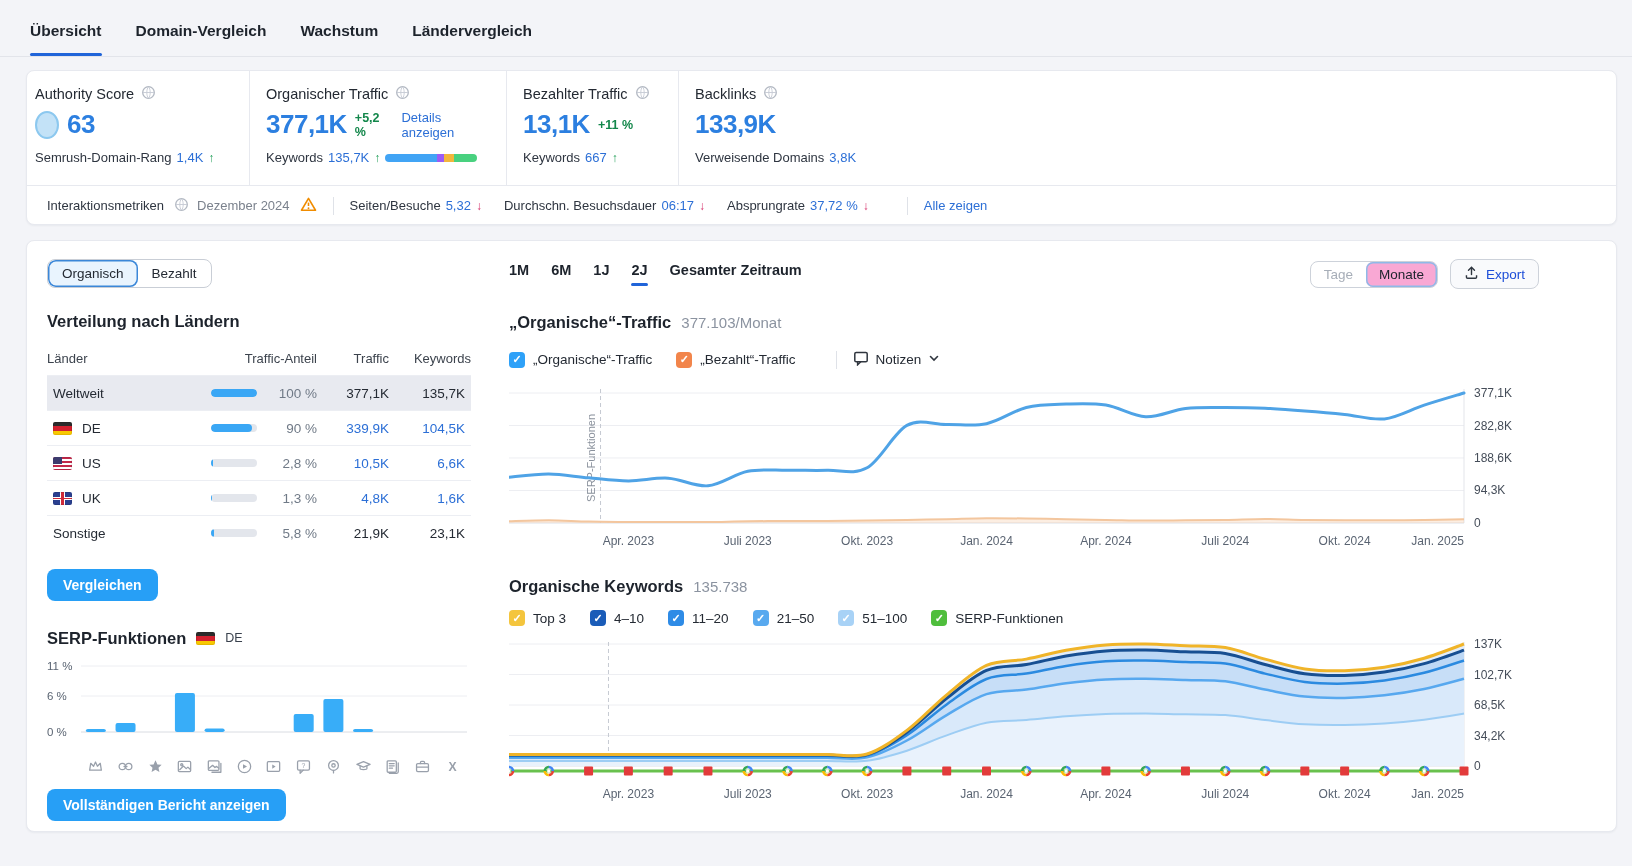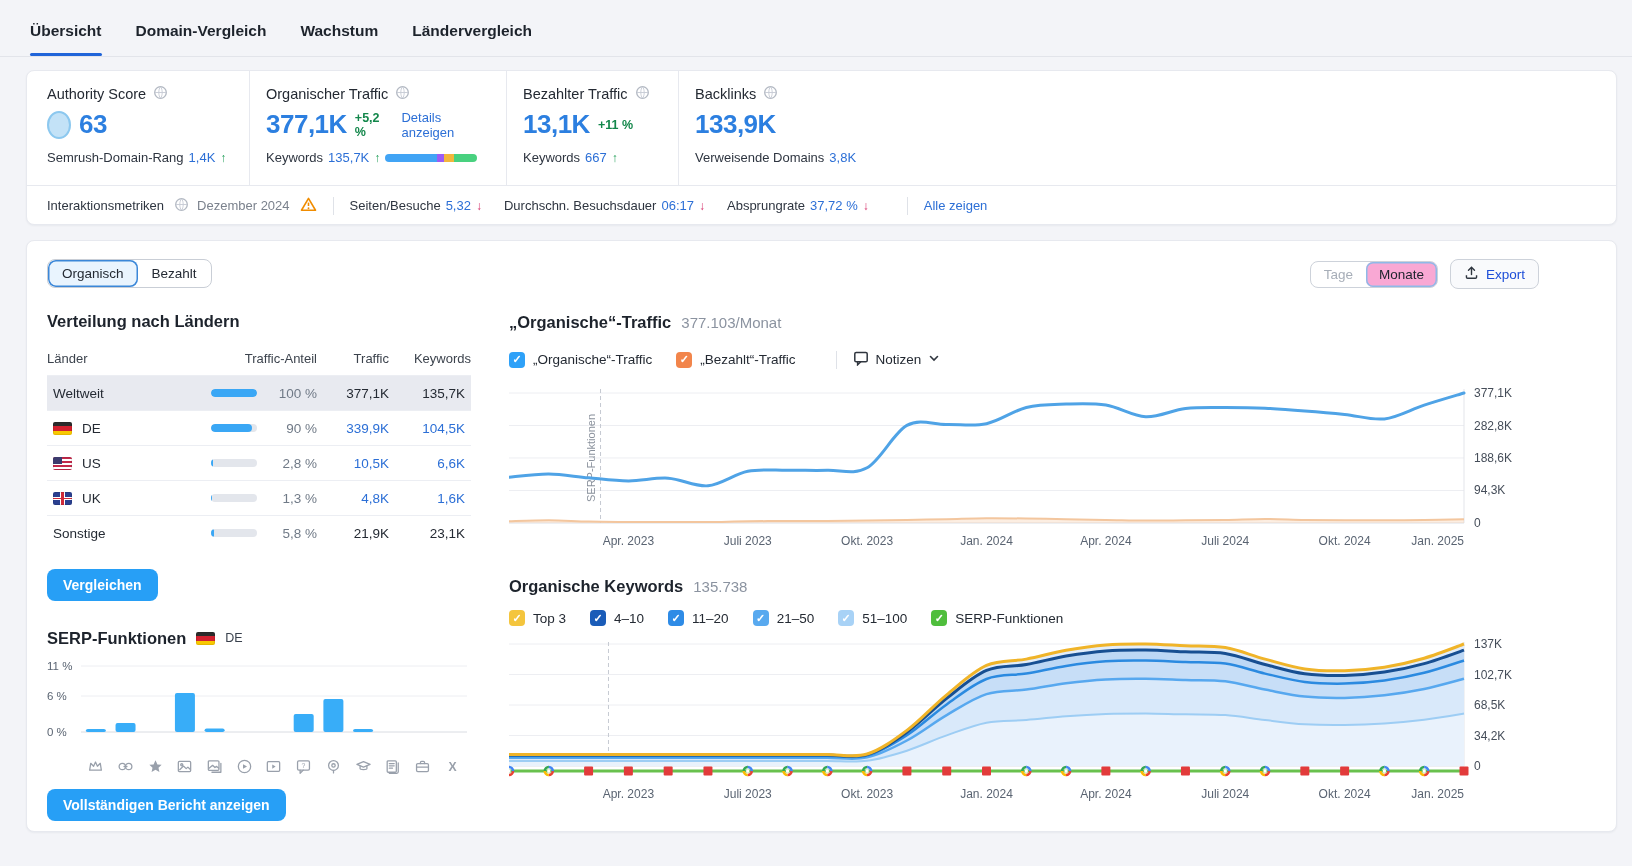--- a/index.html
+++ b/index.html
@@ -17,21 +17,21 @@
 
   
   .card { position:absolute; left:26px; width:1591px; background:#fff;
     border:1px solid #e7e9ef; border-radius:8px; box-shadow:0 1px 2px rgba(25,35,60,.05); }
   #card-metrics { top:70px; height:155px; }
   #card-main { top:240px; height:592px; display:flex; }
 
   
   .metrics-row { display:flex; height:114px; }
   .mcol { padding:14px 10px 0 16px; }
-  .mcol:first-child { padding-left:20px; }
+  .mcol:first-child { padding-left:8px; }
   .mcol + .mcol { border-left:1px solid #e7e9ef; }
   .mc1 { width:222px; } .mc2 { width:257px; } .mc3 { width:172px; } .mc4 { flex:1; }
   .mtitle-row { display:flex; align-items:center; gap:7px; font-size:14.5px; color:#242a33; }
   .mval-row { display:flex; align-items:center; gap:8px; margin-top:6px; }
   .mval { font-size:26px; font-weight:700; color:#2c7fe0; letter-spacing:-0.5px; }
   .delta { font-size:12.5px; font-weight:700; color:#13874b; }
   .mlink { font-size:13px; color:#2c6fd6; cursor:pointer; }
   .msub { margin-top:10px; font-size:13px; color:#2e3540; display:flex; align-items:center; gap:5px; }
   .msub a { color:#2c6fd6; text-decoration:none; cursor:pointer; }
   .up { color:#1f9e57; font-size:12px; } .down { color:#d6336c; font-size:12px; }
@@ -466,20 +466,27 @@
             </svg>
           </span>
         </div>
     </div>
 
     <button class="btn-primary" style="margin-top:14px">Vollständigen Bericht anzeigen</button>
   </div>
 
   <div class="right-panel">
     <div class="controls">
+      <div class="ranges">
+        <span class="range">1M</span>
+        <span class="range">6M</span>
+        <span class="range">1J</span>
+        <span class="range active">2J</span>
+        <span class="range">Gesamter Zeitraum</span>
+      </div>
       <div class="spacer"></div>
       <div class="seg">
         <span class="opt dis">Tage</span>
         <span class="opt sel">Monate</span>
       </div>
       <button class="btn-export">
         <span class="export-ic"><svg viewBox="0 0 16 16" width="15" height="15" fill="none">
               <path d="M8 10.2 V2.8 M4.8 5.6 L8 2.4 L11.2 5.6" stroke="#2f3640" stroke-width="1.5" stroke-linecap="round"></path>
               <path d="M2.6 10.8 v2.2 a1.2 1.2 0 0 0 1.2 1.2 h8.4 a1.2 1.2 0 0 0 1.2 -1.2 v-2.2" stroke="#2f3640" stroke-width="1.5"></path>
             </svg></span>

